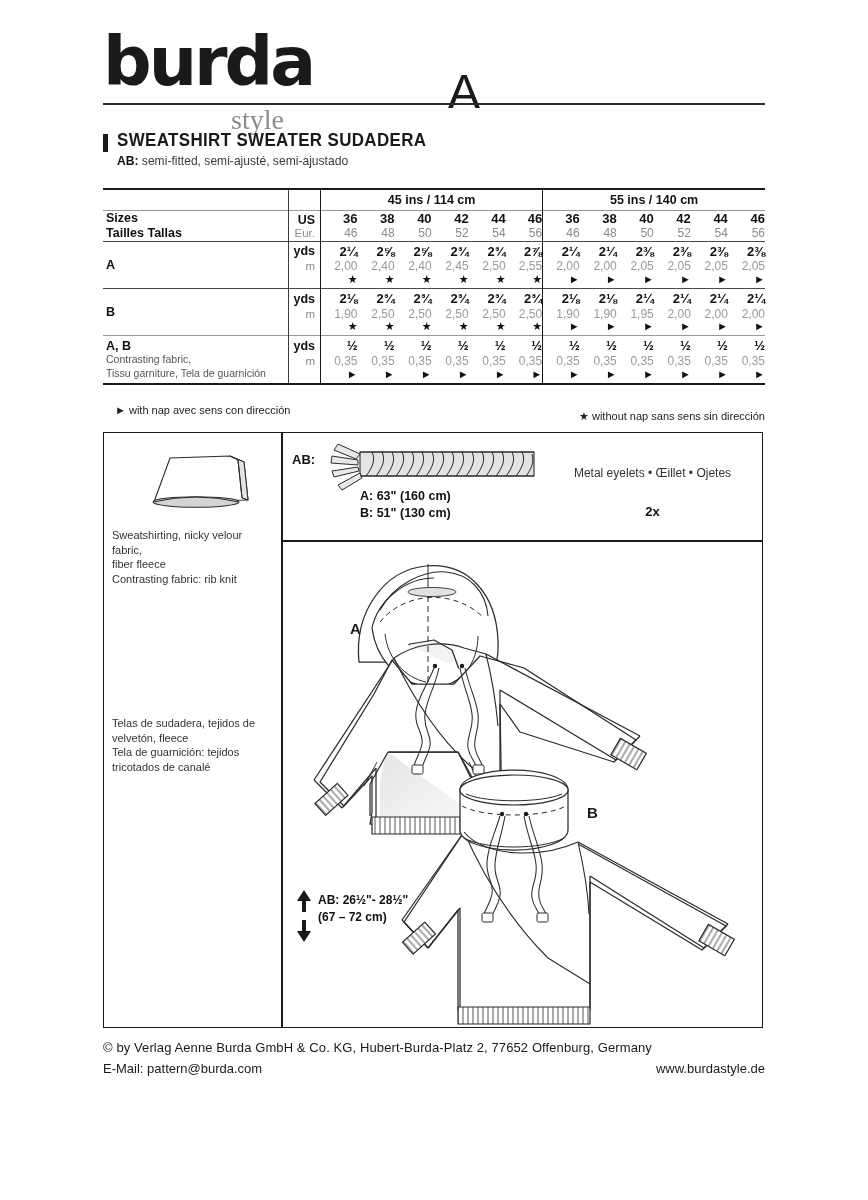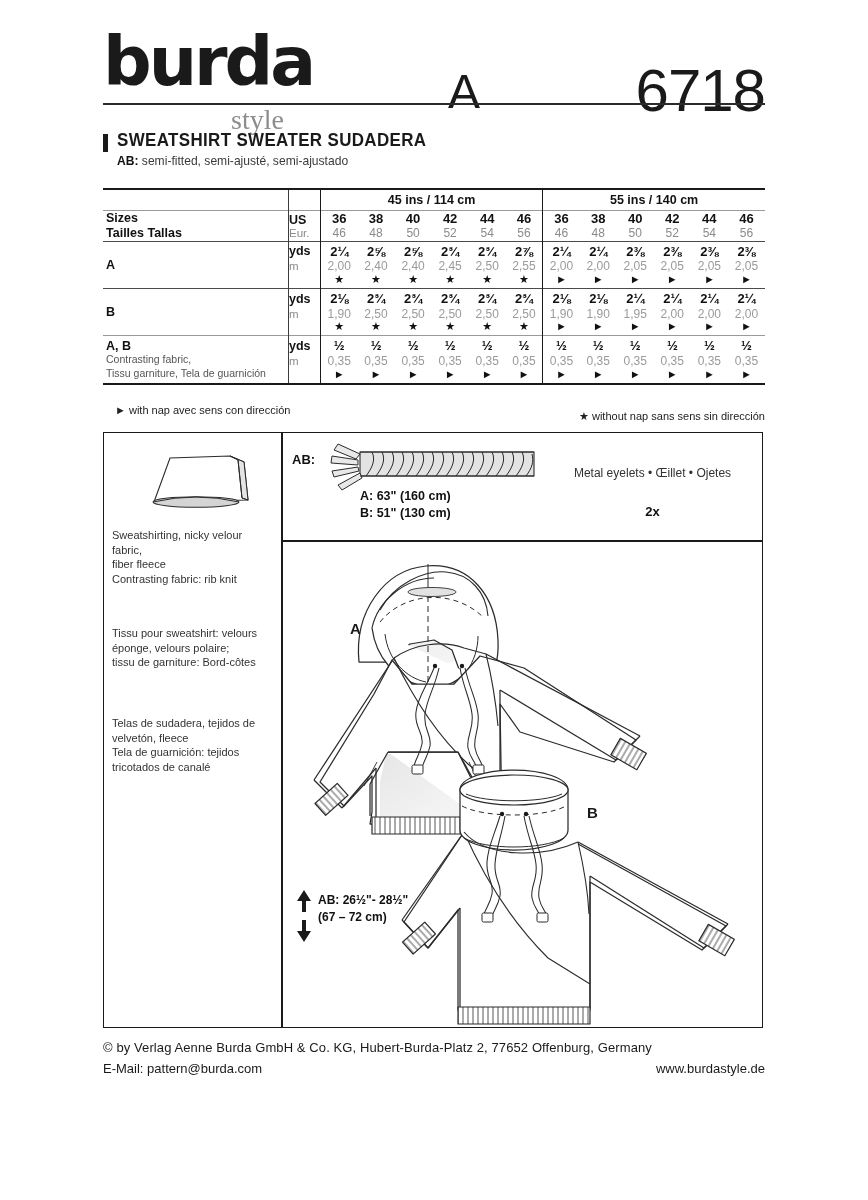--- a/index.html
+++ b/index.html
@@ -33,22 +33,22 @@
          transform:scaleX(0.94);transform-origin:left top;}
   .subtitle{position:absolute;left:14px;top:23px;font-size:13px;color:#3a3a3a;
          transform:scaleX(0.93);transform-origin:left top;white-space:nowrap;}
   .subtitle b{color:#111;font-weight:700;}
 
   
   .tbl{position:absolute;left:103px;top:188px;width:662px;}
   .tbl table{border-collapse:collapse;width:662px;table-layout:fixed;}
   .tbl td{padding:0;vertical-align:middle;font-size:12.5px;}
   .lbl{width:185px;}
-  .unit{width:26px;padding-right:5px !important;}
-  .num{width:37.6px;text-align:center;}
+  .unit{width:26px;text-align:right;padding-right:5px !important;}
+  .num{width:37.6px;text-align:right;}
 
   .row-top-thick{border-top:2px solid #1a1a1a;}
   .row-top-grey{border-top:1.6px solid #9a9a9a;}
   .row-top-thin{border-top:1px solid #4a4a4a;}
   .row-bot-thick{border-bottom:2px solid #1a1a1a;}
   .vline-l{border-left:1px solid #3c3c3c;}
   .vline-heavy{border-left:1.6px solid #1a1a1a;}
 
   .hdr-span{text-align:center;font-size:14px;font-weight:700;padding:3px 0 3px 0 !important;
             font-family:"Liberation Sans",sans-serif;margin-top:25px;}
@@ -102,21 +102,20 @@
 </style>
 </head>
 <body>
 
 <div class="page">
 
   <div class="header">
     <div class="brand">burda</div>
     <div class="brand-style">style</div>
     <div class="view-letter">A</div>
-    <div class="pattern-number">6718</div>
   </div>
   <div class="head-rule"></div>
 
   <div class="title-wrap">
     <div class="title-bar"></div>
     <div class="title">SWEATSHIRT  SWEATER  SUDADERA</div>
     <div class="subtitle"><b>AB:</b><span> semi-fitted, semi-ajusté, semi-ajustado</span></div>
   </div>
 
   <div class="tbl">
@@ -494,25 +493,20 @@
       <path d="M42 62 L58 18 L118 16 L132 22 L136 60 Z" fill="#ffffff" stroke="#2b2b2b" stroke-width="1.1"></path>
       <path d="M118 16 L126 20 L130 58 L136 60 L132 22 Z" fill="#e4e4e4" stroke="#2b2b2b" stroke-width="1"></path>
       <path d="M126 20 L130 58 L136 60" fill="none" stroke="#2b2b2b" stroke-width="1"></path>
       <ellipse cx="84" cy="62" rx="43" ry="5.2" fill="#d4d4d4" stroke="#2b2b2b" stroke-width="1.1"></ellipse>
       <path d="M41 62 Q84 52 127 62" fill="none" stroke="#2b2b2b" stroke-width="1"></path>
     </svg>
     <div class="fabric-txt b1">
       <div>Sweatshirting, nicky velour fabric,</div>
       <div>fiber fleece</div>
       <div>Contrasting fabric: rib knit</div>
-    </div>
-    <div class="fabric-txt b2">
-      <div>Tissu pour sweatshirt: velours</div>
-      <div>éponge, velours polaire;</div>
-      <div>tissu de garniture: Bord-côtes</div>
     </div>
     <div class="fabric-txt b3">
       <div>Telas de sudadera, tejidos de</div>
       <div>velvetón, fleece</div>
       <div>Tela de guarnición: tejidos</div>
       <div>tricotados de canalé</div>
     </div>
   </div>
 
   <div class="notions">

